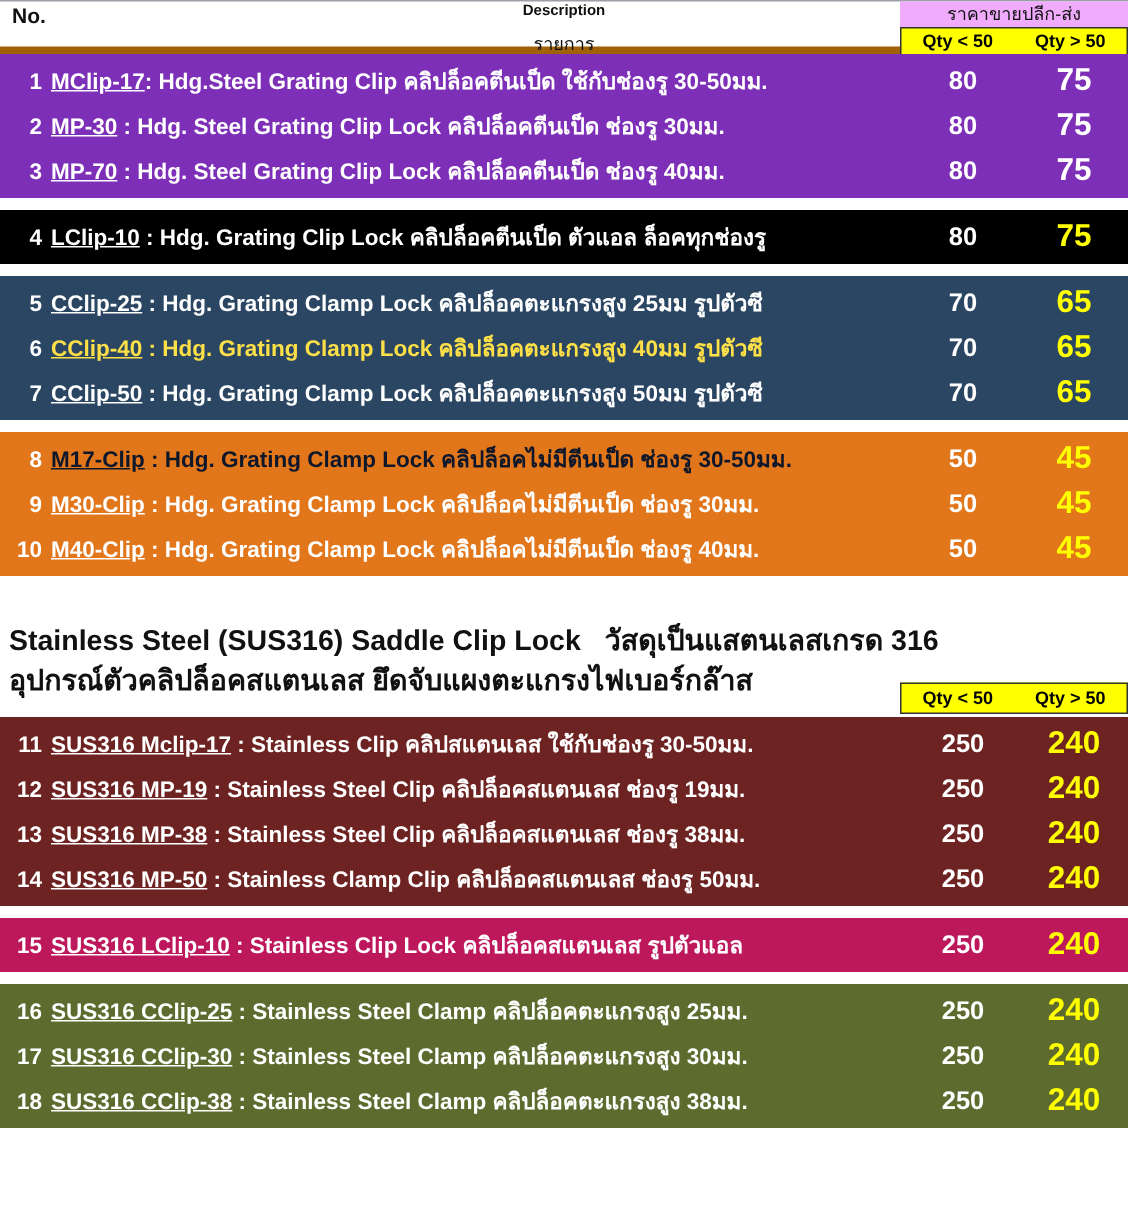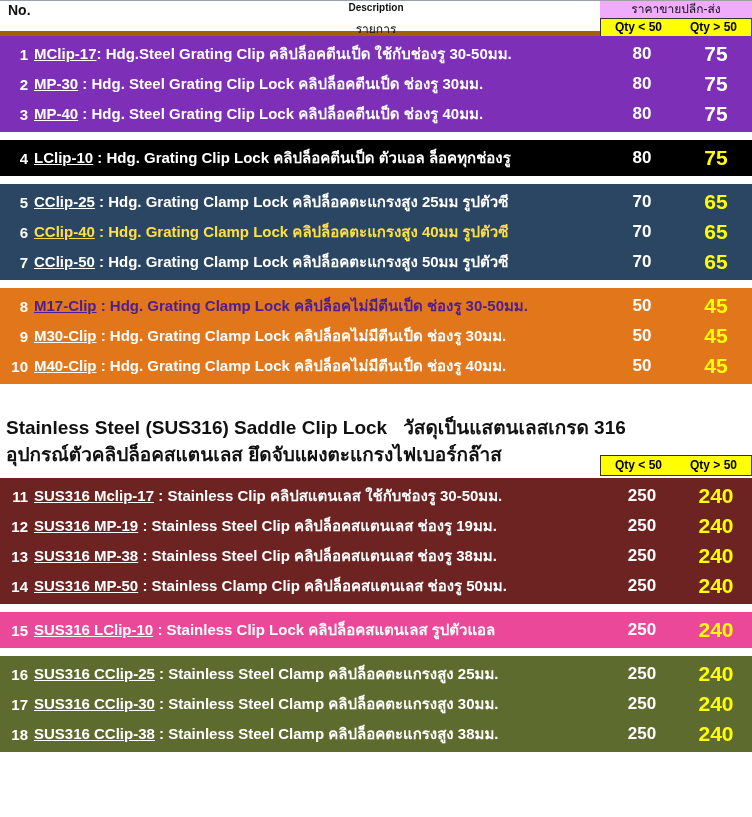--- a/index.html
+++ b/index.html
@@ -220,21 +220,21 @@
           <div class="p2" style="color: rgb(255, 255, 255);">75</div>
         </div>
         <div class="row">
           <div class="idx" style="color: rgb(255, 255, 255);">2</div>
           <div class="desc" style="color: rgb(255, 255, 255);"><span class="code">MP-30</span><span> : Hdg. Steel Grating Clip Lock  คลิปล็อคตีนเป็ด ช่องรู 30มม.</span></div>
           <div class="p1" style="color: rgb(255, 255, 255);">80</div>
           <div class="p2" style="color: rgb(255, 255, 255);">75</div>
         </div>
         <div class="row">
           <div class="idx" style="color: rgb(255, 255, 255);">3</div>
-          <div class="desc" style="color: rgb(255, 255, 255);"><span class="code">MP-40</span><span> : Hdg. Steel Grating Clip Lock  คลิปล็อคตีนเป็ด ช่องรู 40มม.</span></div>
+          <div class="desc" style="color: rgb(255, 255, 255);"><span class="code">MP-70</span><span> : Hdg. Steel Grating Clip Lock  คลิปล็อคตีนเป็ด ช่องรู 40มม.</span></div>
           <div class="p1" style="color: rgb(255, 255, 255);">80</div>
           <div class="p2" style="color: rgb(255, 255, 255);">75</div>
         </div>
       </div>
       <div class="gap" style="height: 8px;"></div>
       <div class="group" style="background: rgb(0, 0, 0); padding-top: 3px; padding-bottom: 3px;">
         <div class="row">
           <div class="idx" style="color: rgb(255, 255, 255);">4</div>
           <div class="desc" style="color: rgb(255, 255, 255);"><span class="code">LClip-10</span><span> : Hdg. Grating Clip Lock  คลิปล็อคตีนเป็ด ตัวแอล ล็อคทุกช่องรู</span></div>
           <div class="p1" style="color: rgb(255, 255, 255);">80</div>
@@ -259,21 +259,21 @@
           <div class="idx" style="color: rgb(255, 255, 255);">7</div>
           <div class="desc" style="color: rgb(255, 255, 255);"><span class="code">CClip-50</span><span> : Hdg. Grating Clamp Lock  คลิปล็อคตะแกรงสูง 50มม รูปตัวซี</span></div>
           <div class="p1" style="color: rgb(255, 255, 255);">70</div>
           <div class="p2" style="color: rgb(255, 255, 0);">65</div>
         </div>
       </div>
       <div class="gap" style="height: 8px;"></div>
       <div class="group" style="background: rgb(226, 118, 27); padding-top: 3px; padding-bottom: 3px;">
         <div class="row">
           <div class="idx" style="color: rgb(255, 255, 255);">8</div>
-          <div class="desc" style="color: #4c1d95;"><span class="code">M17-Clip</span><span> : Hdg. Grating Clamp Lock  คลิปล็อคไม่มีตีนเป็ด ช่องรู 30-50มม.</span></div>
+          <div class="desc" style="color: #0f172a;"><span class="code">M17-Clip</span><span> : Hdg. Grating Clamp Lock  คลิปล็อคไม่มีตีนเป็ด ช่องรู 30-50มม.</span></div>
           <div class="p1" style="color: rgb(255, 255, 255);">50</div>
           <div class="p2" style="color: rgb(255, 255, 0);">45</div>
         </div>
         <div class="row">
           <div class="idx" style="color: rgb(255, 255, 255);">9</div>
           <div class="desc" style="color: rgb(255, 255, 255);"><span class="code">M30-Clip</span><span> : Hdg. Grating Clamp Lock  คลิปล็อคไม่มีตีนเป็ด ช่องรู 30มม.</span></div>
           <div class="p1" style="color: rgb(255, 255, 255);">50</div>
           <div class="p2" style="color: rgb(255, 255, 0);">45</div>
         </div>
         <div class="row">
@@ -319,21 +319,21 @@
           <div class="p2" style="color: rgb(255, 255, 0);">240</div>
         </div>
         <div class="row">
           <div class="idx" style="color: rgb(255, 255, 255);">14</div>
           <div class="desc" style="color: rgb(255, 255, 255);"><span class="code">SUS316 MP-50</span><span> : Stainless Clamp  Clip   คลิปล็อคสแตนเลส ช่องรู 50มม.</span></div>
           <div class="p1" style="color: rgb(255, 255, 255);">250</div>
           <div class="p2" style="color: rgb(255, 255, 0);">240</div>
         </div>
       </div>
       <div class="gap" style="height: 8px;"></div>
-      <div class="group" style="background: #ec4899; padding-top: 3px; padding-bottom: 3px;">
+      <div class="group" style="background: #be185d; padding-top: 3px; padding-bottom: 3px;">
         <div class="row">
           <div class="idx" style="color: rgb(255, 255, 255);">15</div>
           <div class="desc" style="color: rgb(255, 255, 255);"><span class="code">SUS316 LClip-10</span><span> : Stainless  Clip Lock  คลิปล็อคสแตนเลส รูปตัวแอล</span></div>
           <div class="p1" style="color: rgb(255, 255, 255);">250</div>
           <div class="p2" style="color: rgb(255, 255, 0);">240</div>
         </div>
       </div>
       <div class="gap" style="height: 8px;"></div>
       <div class="group" style="background: rgb(94, 107, 46); padding-top: 3px; padding-bottom: 3px;">
         <div class="row">

